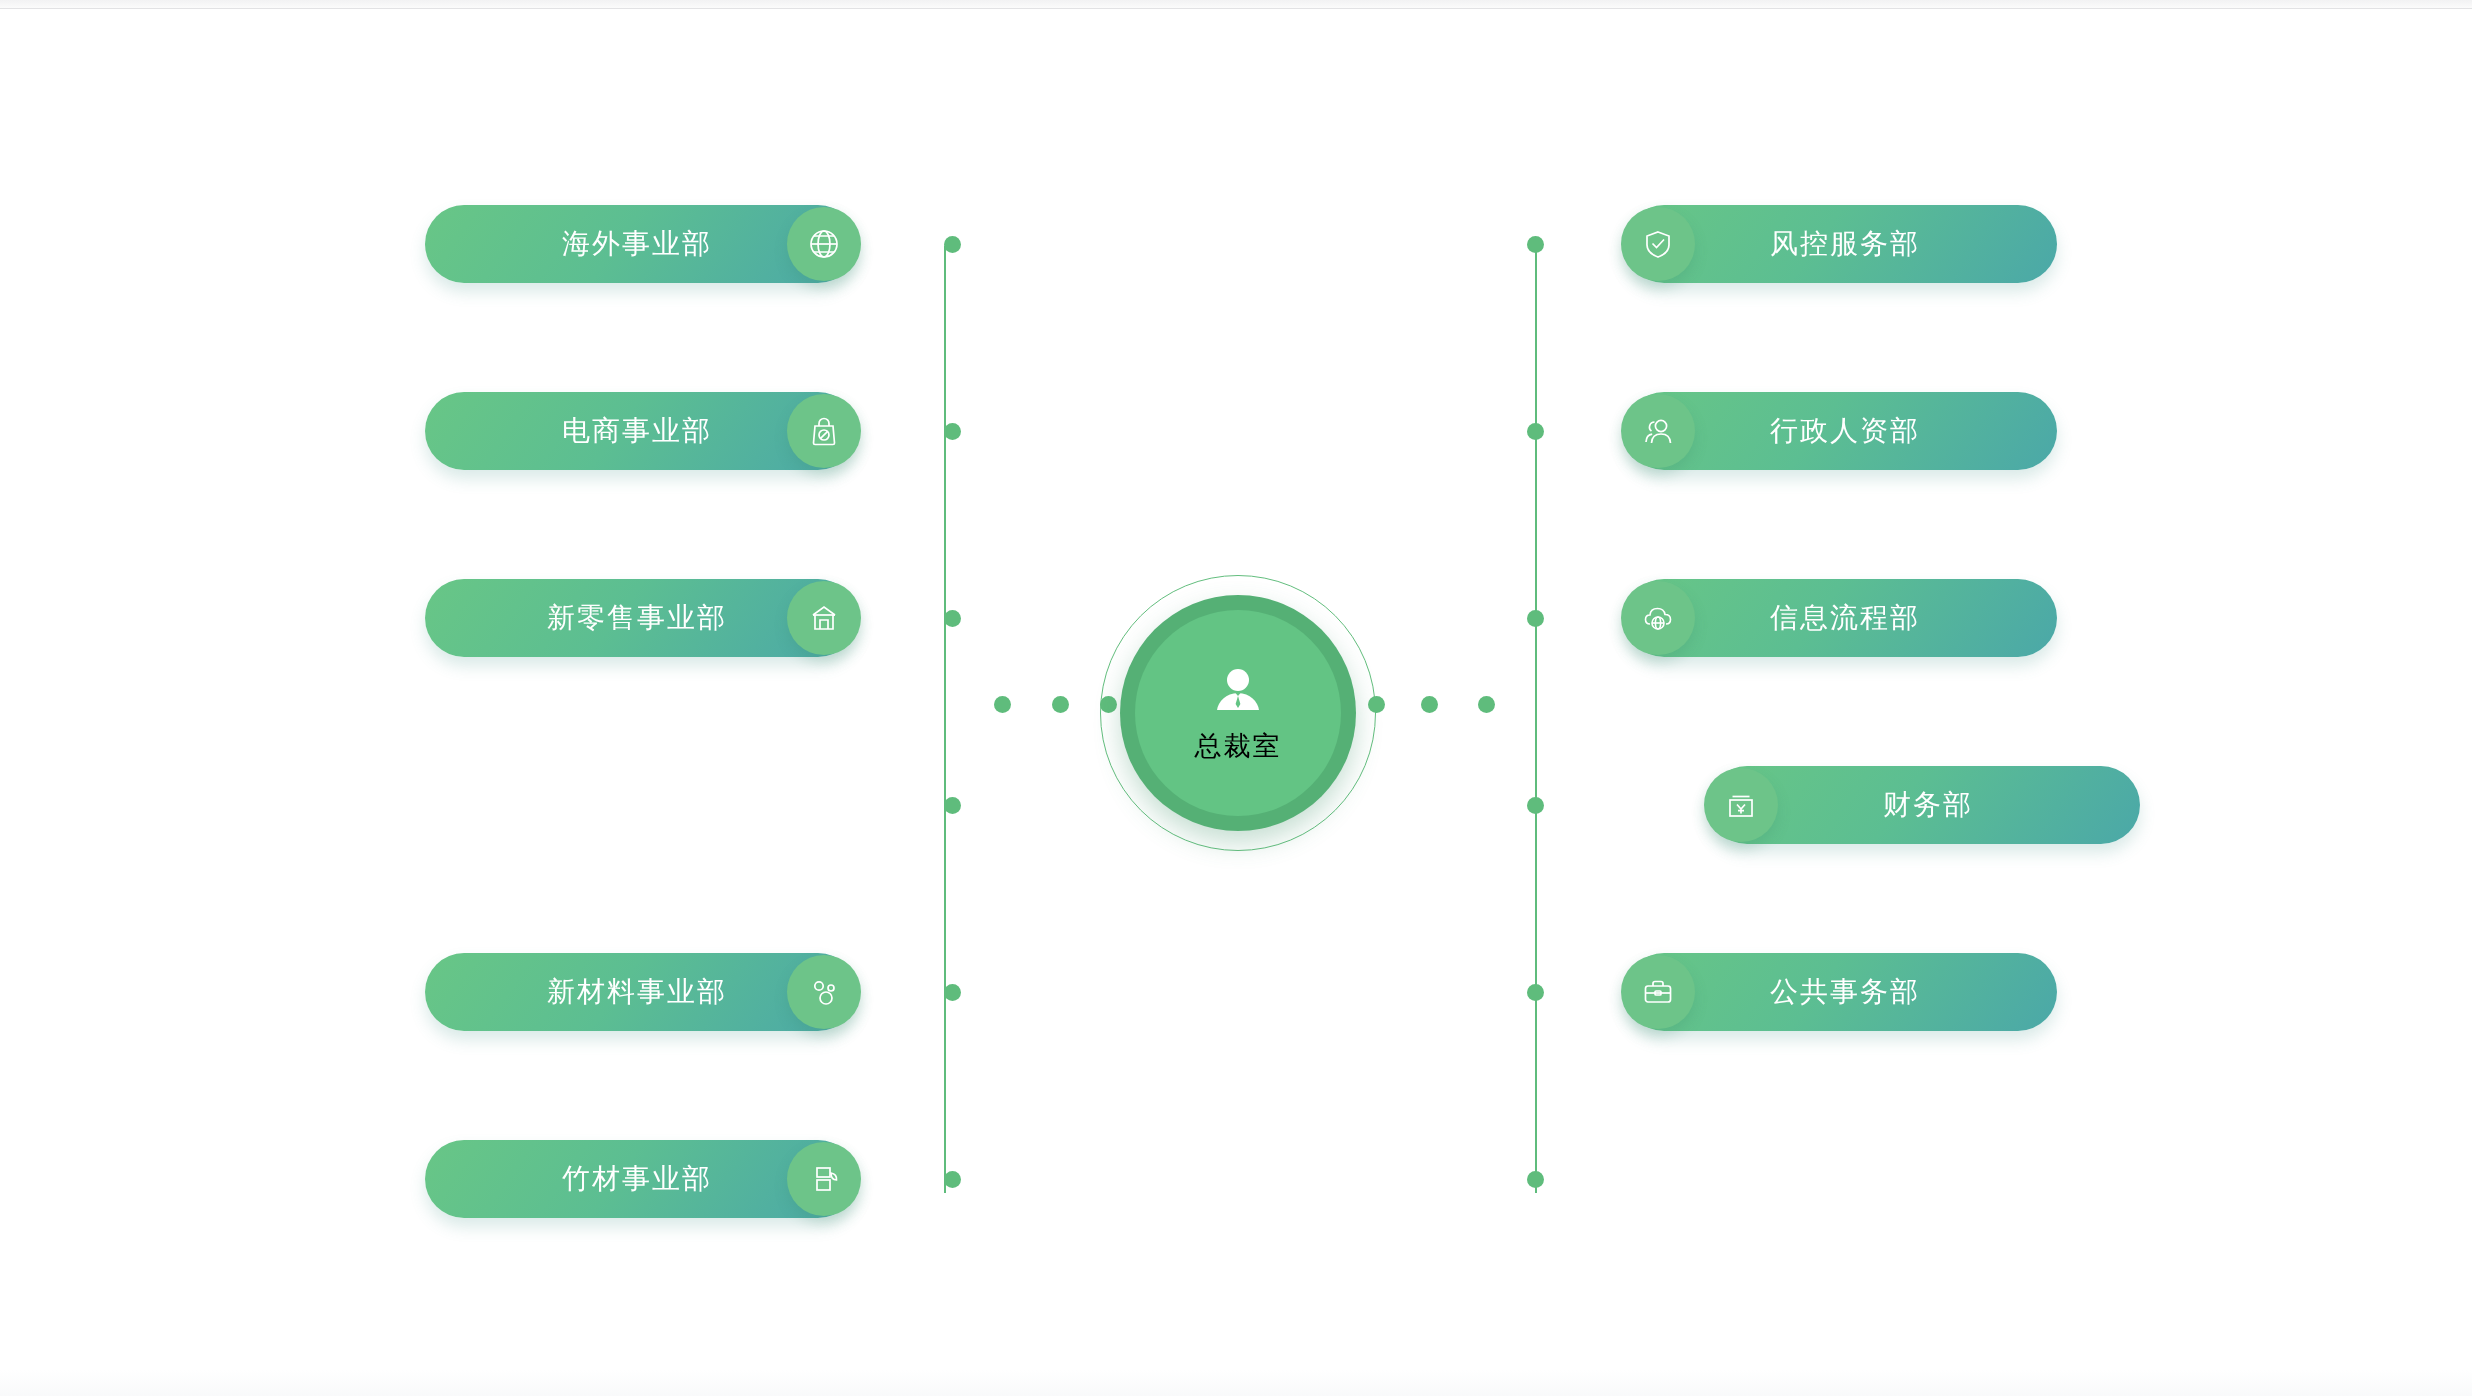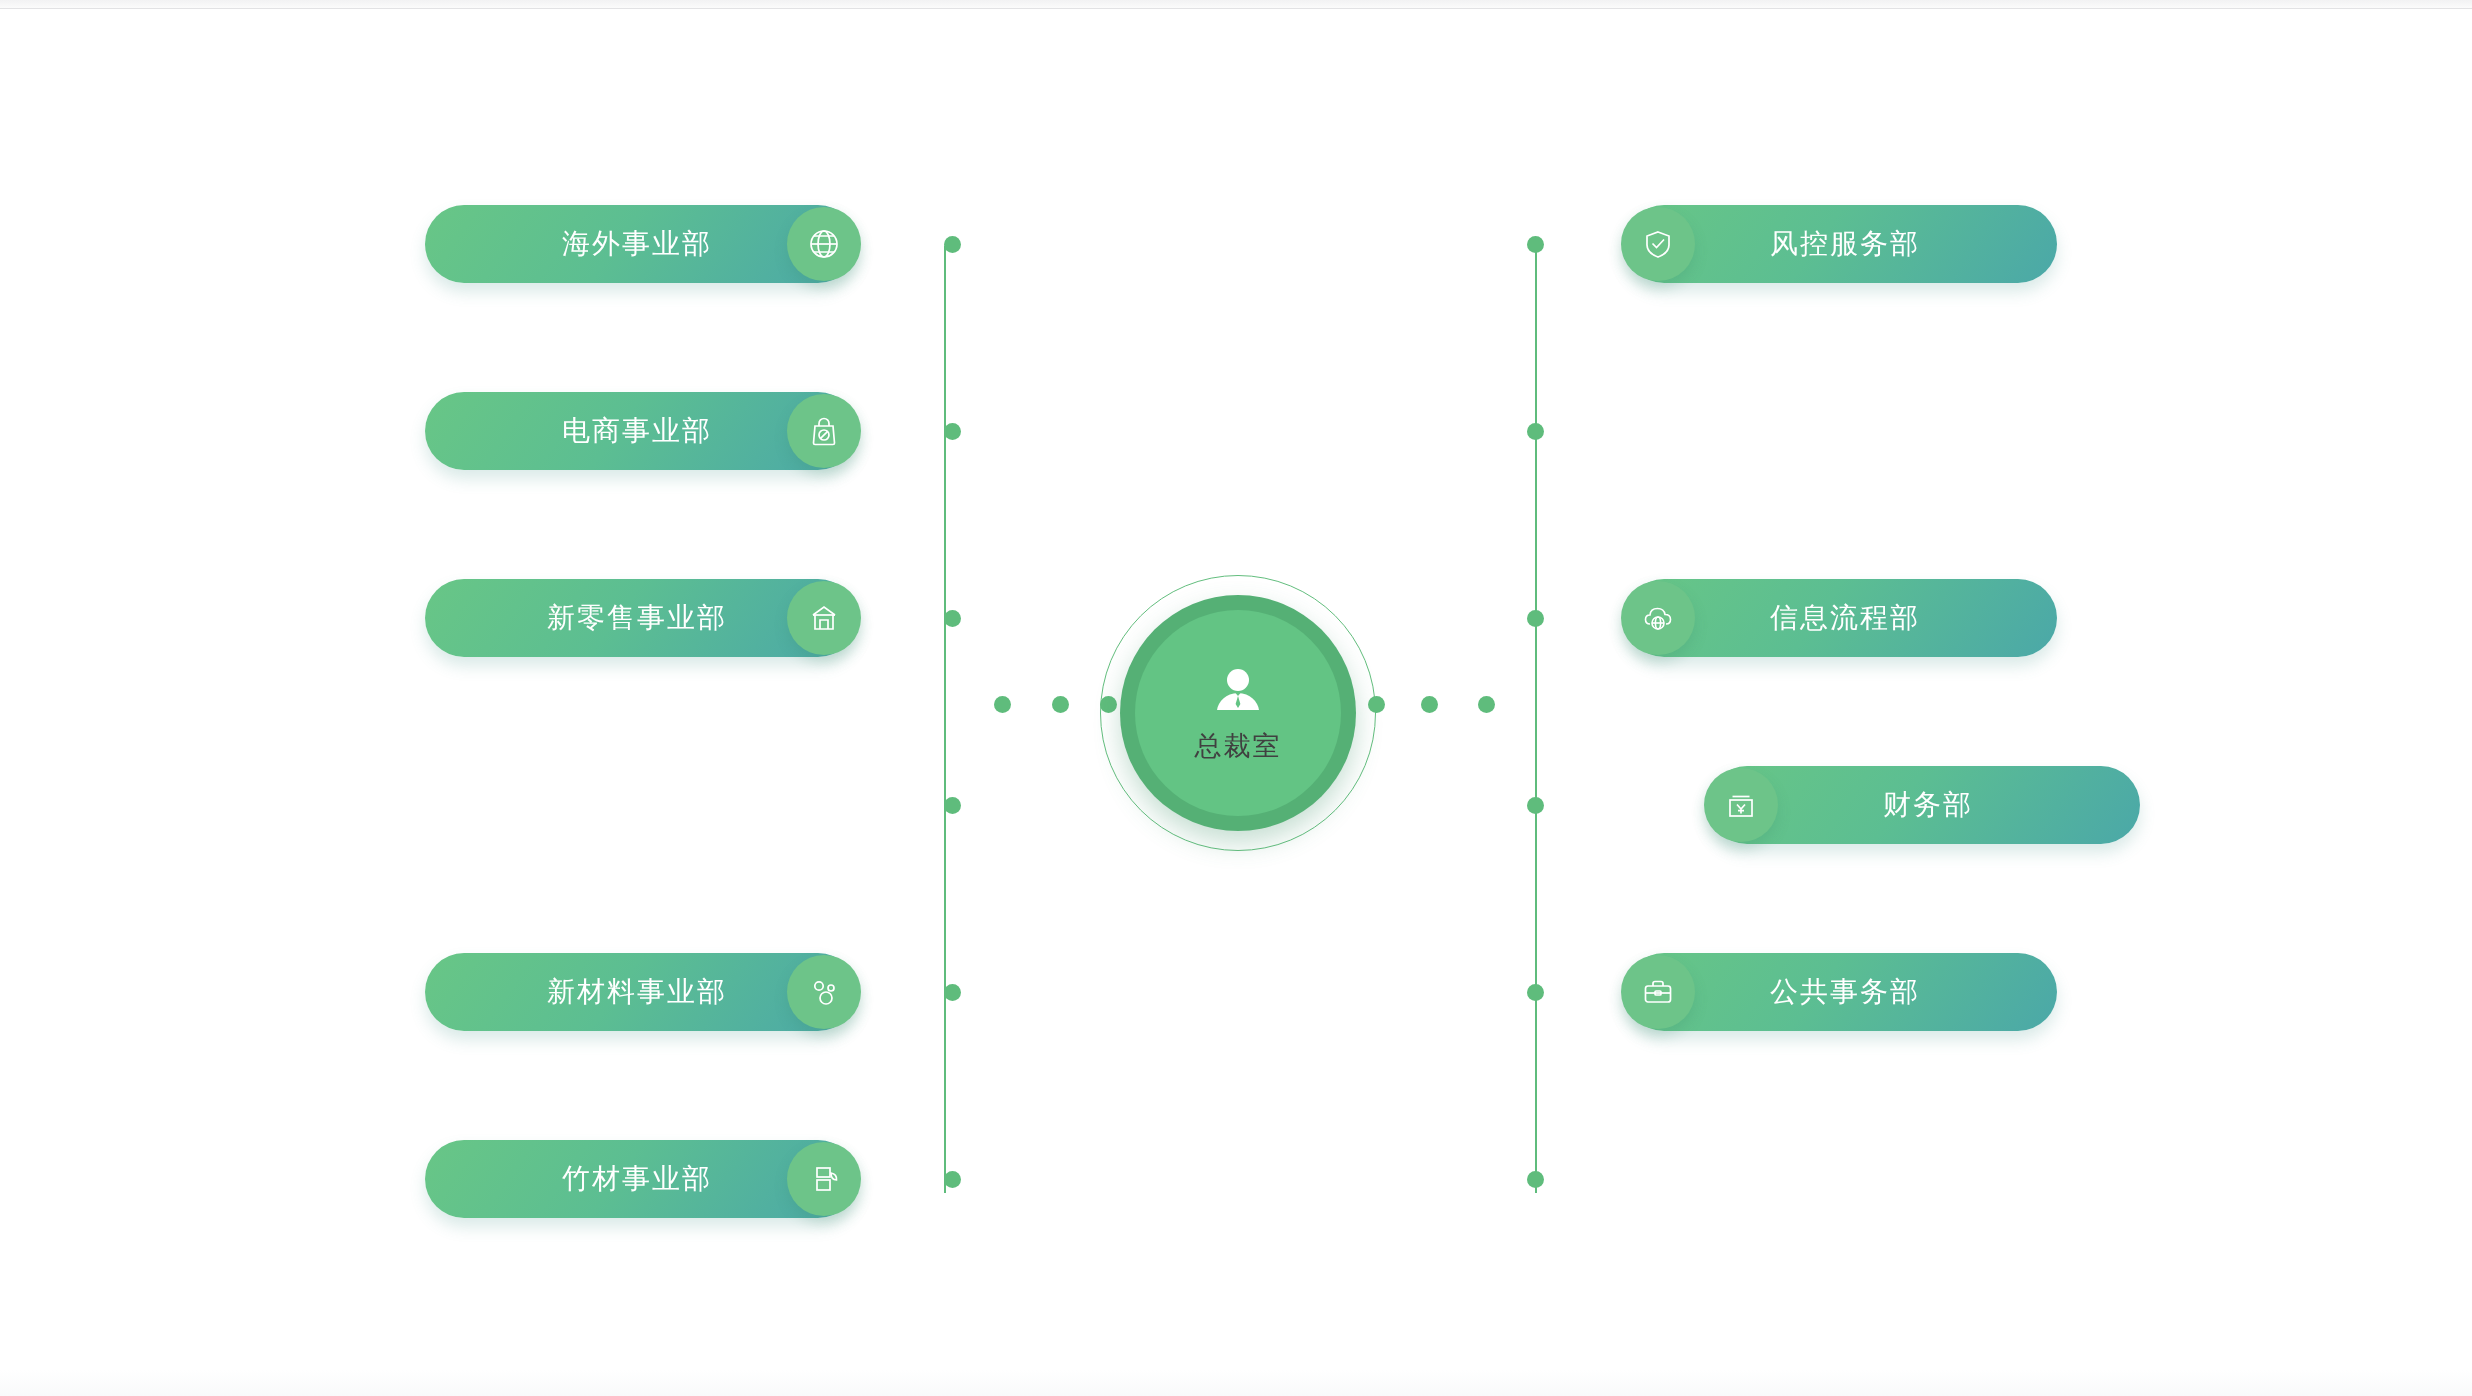--- a/index.html
+++ b/index.html
@@ -94,21 +94,21 @@
   .ring-inner{
     position:absolute; left:35px; top:35px;
     width:206px; height:206px; border-radius:50%;
     background:#63c484;
     display:flex; flex-direction:column;
     align-items:center; justify-content:center;
     gap:4px;
   }
   .ring-inner svg{ width:62px; height:62px; display:block; }
   .center-label{
-    color:#404040; font-size:27px; letter-spacing:2px; font-weight:500;
+    color:#000000; font-size:27px; letter-spacing:2px; font-weight:500;
   }
 </style>
 </head>
 <body>
 
 <div class="top-strip"></div>
 
 <div class="canvas">
 
   <div class="rail rail-left"></div>
@@ -214,20 +214,31 @@
   <div class="pill right" style="left:1625px; top:196px;">
     <span class="badge">
       <svg viewBox="0 0 40 40" fill="none" stroke="#ffffff" stroke-width="1.7">
         <path d="M20 8 L31 12 V21 Q31 29 20 33 Q9 29 9 21 V12 Z"></path>
         <path d="M14.5 19.5 L18.5 23.5 L26 15.5"></path>
       </svg>
     </span>
     <span class="pill-label">风控服务部</span>
   </div>
 
+  <div class="pill right" style="left:1625px; top:383px;">
+    <span class="badge">
+      <svg viewBox="0 0 40 40" fill="none" stroke="#ffffff" stroke-width="1.7">
+        <circle cx="23" cy="15" r="5.6"></circle>
+        <path d="M13.5 32 Q14 23 23 23 Q32 23 32.5 32"></path>
+        <path d="M16.5 11 A5 5 0 0 0 13.5 20"></path>
+        <path d="M8 31 Q8.4 24 14.2 23.2"></path>
+      </svg>
+    </span>
+    <span class="pill-label">行政人资部</span>
+  </div>
 
   <div class="pill right" style="left:1625px; top:570px;">
     <span class="badge">
       <svg viewBox="0 0 40 40" fill="none" stroke="#ffffff" stroke-width="1.6">
         <path d="M12 26 Q7.5 26 7.5 21.5 Q7.5 17 12 17 Q12.5 10.5 19.5 10.5 Q26 10.5 27 16.5 Q32.5 16.5 32.5 21.5 Q32.5 26 28 26"></path>
         <circle cx="20" cy="25" r="6"></circle>
         <ellipse cx="20" cy="25" rx="2.6" ry="6"></ellipse>
         <line x1="14" y1="25" x2="26" y2="25"></line>
       </svg>
     </span>

